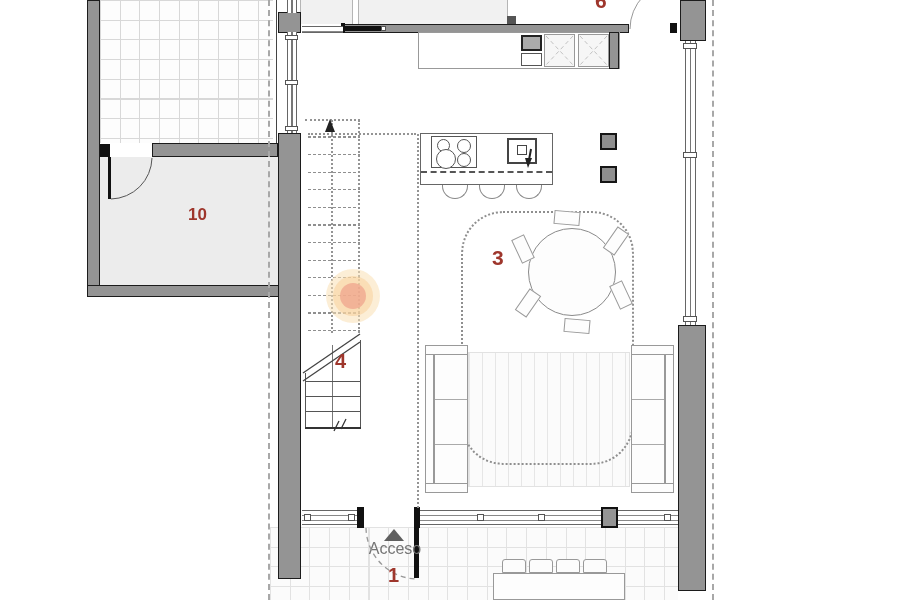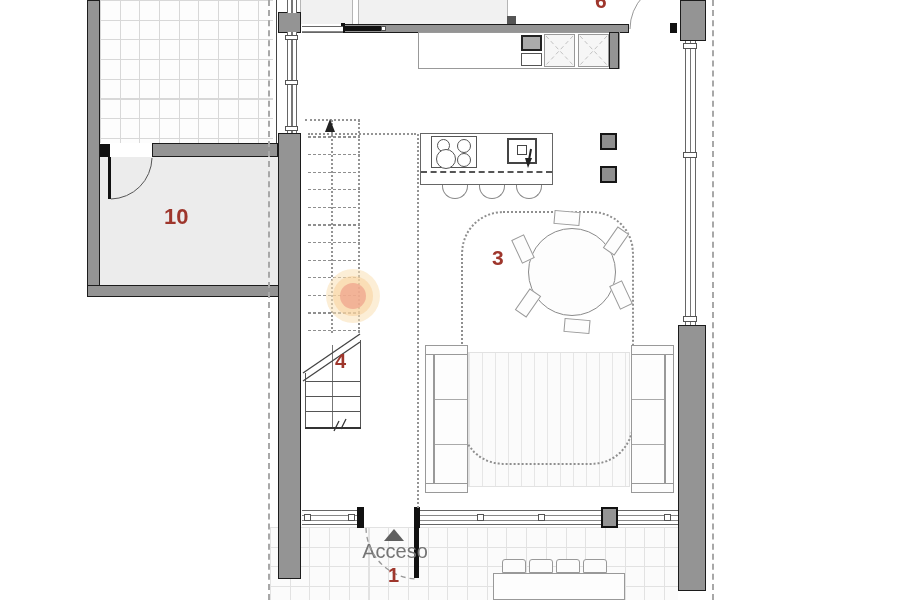--- a/index.html
+++ b/index.html
@@ -170,21 +170,21 @@
   <div style="left:268px;top:0;width:0;height:600px;border-left:2px dashed #a8a8a8;"></div>
   <div style="left:712px;top:0;width:0;height:600px;border-left:2px dashed #a8a8a8;"></div>
 
   <div class="furn" style="left:502px;top:559px;width:24px;height:14px;border-radius:3px 3px 0 0;background:#fcfcfc;"></div>
   <div class="furn" style="left:529px;top:559px;width:24px;height:14px;border-radius:3px 3px 0 0;background:#fcfcfc;"></div>
   <div class="furn" style="left:556px;top:559px;width:24px;height:14px;border-radius:3px 3px 0 0;background:#fcfcfc;"></div>
   <div class="furn" style="left:583px;top:559px;width:24px;height:14px;border-radius:3px 3px 0 0;background:#fcfcfc;"></div>
   <div class="furn" style="left:493px;top:573px;width:132px;height:27px;background:#fdfdfd;"></div>
 
   <div class="tri-up" style="left:384px;top:529px;border-left:10px solid transparent;border-right:10px solid transparent;border-bottom:12px solid #5f5f5f;"></div>
-  <div class="label-gray" style="left:360px;top:541px;width:70px;text-align:center;font-size:20px;">Acceso</div>
+  <div class="label-gray" style="left:360px;top:541px;width:70px;text-align:center;font-size:16px;">Acceso</div>
 
   <svg class="overlay" width="900" height="600" viewBox="0 0 900 600">
     <path d="M 111 199 A 42 42 0 0 0 152 158" fill="none" stroke="#555" stroke-width="1"></path>
     <path d="M 630 29 A 47 47 0 0 1 676 -18" fill="none" stroke="#999" stroke-width="1"></path>
     <path d="M 366 528 A 52 52 0 0 0 417 579" fill="none" stroke="#999" stroke-width="1.3" stroke-dasharray="5 4"></path>
     <g stroke="#c2c2c2" stroke-width="1" stroke-dasharray="4 3">
       <line x1="546" y1="36" x2="573" y2="65"></line>
         <line x1="573" y1="36" x2="546" y2="65"></line>
       <line x1="580" y1="36" x2="607" y2="65"></line>
         <line x1="607" y1="36" x2="580" y2="65"></line>
@@ -196,21 +196,21 @@
     <g stroke="#333" stroke-width="1.3">
       <line x1="334" y1="431" x2="339" y2="421"></line>
       <line x1="341" y1="429" x2="346" y2="419"></line>
     </g>
     <g>
       <line x1="531" y1="149" x2="529" y2="160" stroke="#222" stroke-width="2"></line>
       <polygon points="525,158 532,158 528,168" fill="#222"></polygon>
     </g>
   </svg>
 
-  <div class="label-red" style="left:164px;top:206px;font-size:22px;">10</div>
+  <div class="label-red" style="left:188px;top:206px;font-size:17px;">10</div>
   <div class="label-red" style="left:492px;top:247px;font-size:21px;">3</div>
   <div class="label-red" style="left:335px;top:351px;font-size:20px;">4</div>
   <div class="label-red" style="left:388px;top:565px;font-size:20px;">1</div>
   <div class="label-red" style="left:595px;top:-10px;font-size:21px;">6</div>
 
   <div class="wm circle" style="left:326px;top:269px;width:54px;height:54px;background:var(--logo-outer,#fae0b4);opacity:.55;"></div>
   <div class="wm circle" style="left:333px;top:276px;width:40px;height:40px;background:var(--logo-mid,#f8cd96);opacity:.5;"></div>
   <div class="wm circle" style="left:340px;top:283px;width:26px;height:26px;background:var(--logo-inner,#ee9b87);opacity:.65;"></div>
 
 </div>

